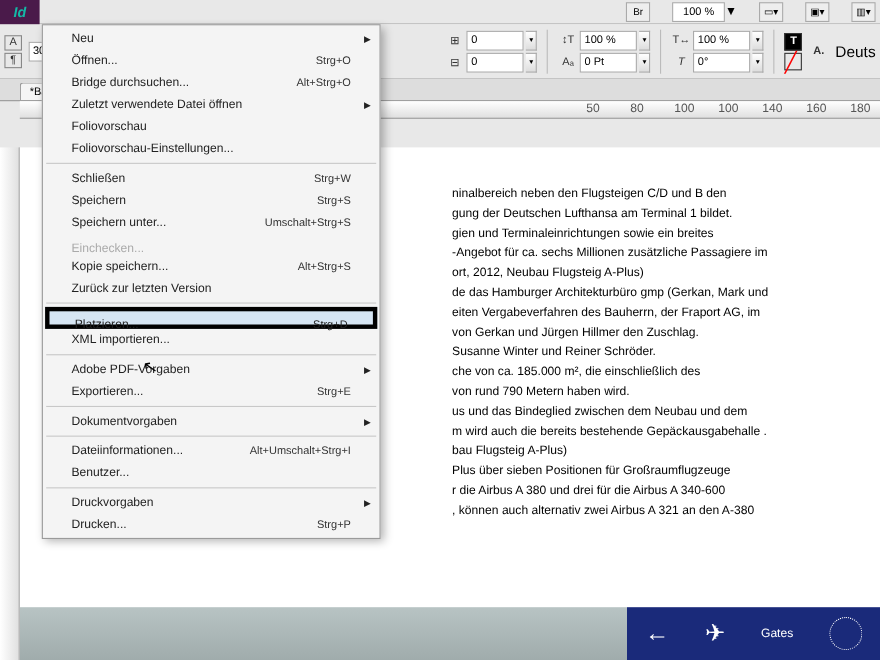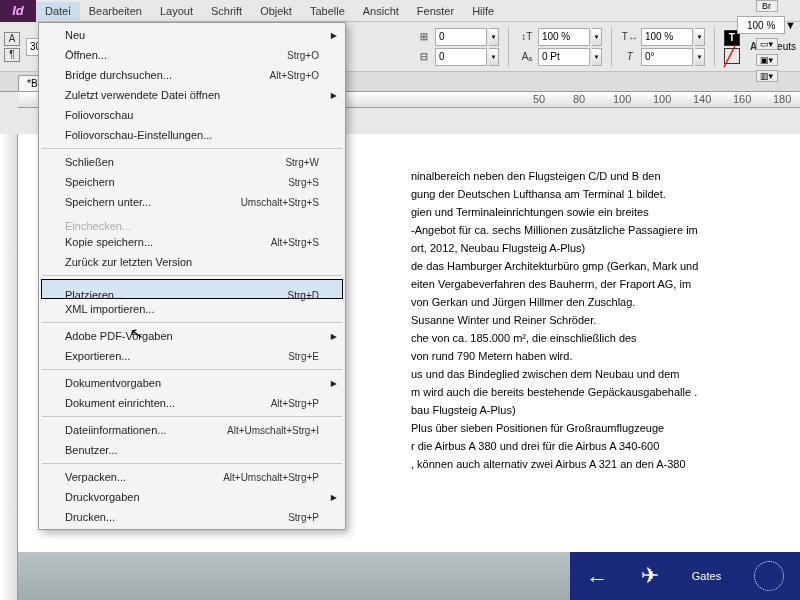--- a/index.html
+++ b/index.html
@@ -1,69 +1,58 @@
 <!DOCTYPE html>
 <html><head>
 <meta charset="utf-8">
 <style>
 * { margin:0; padding:0; box-sizing:border-box; font-family:"Segoe UI",Tahoma,sans-serif; font-size:11px; }
 body { background:#e8e8e8; width:800px; height:600px; overflow:hidden; position:relative; }
 .menubar { background:#e8e8e8; height:22px; display:flex; align-items:center; border-bottom:1px solid #c0c0c0; }
-.app-icon { width:36px; height:22px; background:#4a1a4a; color:#f0abfc; display:flex; align-items:center; justify-content:center; font-weight:bold; font-style:italic; font-size:13px; }
+.app-icon { width:36px; height:22px; background:#4a1a4a; color:#14b8a6; display:flex; align-items:center; justify-content:center; font-weight:bold; font-style:italic; font-size:13px; }
 .menubar-item { padding:3px 9px; cursor:default; color:#333; }
 .menubar-item.active { background:#cde; }
 .controlbar { height:50px; background:#e8e8e8; border-bottom:1px solid #c0c0c0; display:flex; align-items:center; padding:2px 4px; gap:6px; }
 .cb-group { display:flex; flex-direction:column; gap:2px; }
 .cb-field { display:flex; align-items:center; gap:2px; }
 .cb-field .icon { width:18px; height:16px; display:flex; align-items:center; justify-content:center; font-size:10px; color:#333; }
 .cb-field input { width:52px; height:18px; border:1px solid #aaa; font-size:10px; padding:1px 3px; background:#fff; }
 .cb-field .dd { width:10px; height:18px; border:1px solid #aaa; border-left:none; background:linear-gradient(#fff,#ddd); display:flex; align-items:center; justify-content:center; font-size:6px; }
 .vsep { width:1px; height:40px; background:#bbb; margin:0 3px; }
 .tabstrip { height:20px; background:#ddd; display:flex; align-items:flex-end; padding-left:18px; border-bottom:1px solid #999; }
 .tab { background:#f5f5f5; border:1px solid #999; border-bottom:none; padding:2px 8px; border-radius:3px 3px 0 0; font-size:10px; }
 .ruler-h { height:16px; background:linear-gradient(#fff,#e0e0e0); border-bottom:1px solid #999; position:relative; margin-left:18px; font-size:8px; color:#555; }
 .ruler-h span { position:absolute; top:1px; }
 .ruler-v { width:18px; position:absolute; left:0; top:134px; bottom:0; background:linear-gradient(90deg,#fff,#e0e0e0); border-right:1px solid #999; }
 .page { position:absolute; left:18px; top:134px; right:0; bottom:0; background:#fff; overflow:hidden; }
 .page-text { position:absolute; left:0; top:40px; font-size:13px; line-height:18px; color:#000; white-space:pre; font-family:Arial,sans-serif; }
 .page-text div { padding-left:0; }
 .dropdown { position:absolute; left:38px; top:22px; width:308px; background:#f4f4f4; border:1px solid #9a9a9a; box-shadow:3px 3px 8px rgba(0,0,0,.3); padding:2px; z-index:1000; }
 .dd-item { display:flex; align-items:center; height:20px; padding:0 24px 0 24px; position:relative; cursor:default; color:#222; }
-.dd-item.hover { background:#d6e5f3; border:1px solid #000000; padding:12px 23px 0 23px;gap:24px; }
+.dd-item.hover { background:#d6e5f3; border:4px solid #000000; padding:12px 23px 0 23px;gap:24px; }
 .dd-item.disabled { color:#aaa;align-items:flex-end; }
 .dd-item .shortcut { margin-left:auto; color:#333; font-size:10px; }
 .dd-item.hover .shortcut { color:#222; }
 .dd-item .sub { position:absolute; right:6px; font-size:8px; }
 .dd-sep { height:1px; background:#c8c8c8; margin:3px 1px; }
 .cursor { position:absolute; left:130px; top:324px; z-index:2000; font-size:16px; transform:rotate(-10deg); pointer-events:none; }
-.toolbar-right { position:absolute; top:0; right:0; height:22px; display:flex; align-items:center; gap:4px; padding-right:4px;flex-direction:column; }
+.toolbar-right { position:absolute; top:0; right:0; height:22px; display:flex; align-items:center; gap:20px; padding-right:4px; }
 .tr-btn { width:22px; height:18px; border:1px solid #aaa; background:#eee; display:flex; align-items:center; justify-content:center; font-size:9px; }
 .tr-field { display:flex; align-items:center; }
 .tr-field input { width:48px; height:18px; border:1px solid #aaa; background:#fff; font-size:10px; text-align:center; }
 .gates { position:absolute; right:0; bottom:0; width:230px; height:48px; background:#1a2a7a; color:#fff; display:flex; align-items:center; justify-content:space-around; font-size:14px; }
 .gates .arrow { font-size:22px; }
 .gates .circ { width:30px; height:30px; border:1px dotted #fff; border-radius:50%; display:flex; align-items:center; justify-content:center; }
 .bgstrip { position:absolute; left:0; right:230px; bottom:0; height:48px; background:linear-gradient(#9aa,#788); opacity:.7; }
 </style>
 </head>
 <body>
 
 <div class="menubar">
   <div class="app-icon">Id</div>
-  <div id="menubar-items" style="display: flex;">
-      <div class="menubar-item active">Datei</div>
-      <div class="menubar-item">Bearbeiten</div>
-      <div class="menubar-item">Layout</div>
-      <div class="menubar-item">Schrift</div>
-      <div class="menubar-item">Objekt</div>
-      <div class="menubar-item">Tabelle</div>
-      <div class="menubar-item">Ansicht</div>
-      <div class="menubar-item">Fenster</div>
-      <div class="menubar-item">Hilfe</div>
-    </div>
   <div class="toolbar-right">
     <div class="tr-btn">Br</div>
     <div class="tr-field">
         <input value="100 %" style="">
         <div class="dd">▼</div>
       </div>
     <div class="tr-btn">▭▾</div>
     <div class="tr-btn">▣▾</div>
     <div class="tr-btn">▥▾</div>
   </div>
@@ -130,21 +119,21 @@
         </span>
       </div>
   </div>
   <div class="cb-group">
     <div class="cb-field">
         <span class="icon" style="font-weight:bold">A.</span>
       </div>
   </div>
   <div class="cb-group">
     <div class="cb-field">
-        <span style="font-size:10px">Deuts</span>
+        <span style="font-size:14px">Deuts</span>
       </div>
   </div>
 </div>
 
 <div class="tabstrip">
   <div class="tab">*Bach</div>
 </div>
 
 <div class="ruler-h" id="rulerH">
     <span style="left: 515px;">50</span>
@@ -229,38 +218,30 @@
     </div>
     <div class="dd-item">
       <span>Exportieren...</span>
       <span class="shortcut">Strg+E</span>
     </div>
     <div class="dd-sep"></div>
     <div class="dd-item">
       <span>Dokumentvorgaben</span>
       <span class="sub">▶</span>
     </div>
-    <div class="dd-item">
-      <span>Dokument einrichten...</span>
-      <span class="shortcut">Alt+Strg+P</span>
-    </div>
     <div class="dd-sep"></div>
     <div class="dd-item">
       <span>Dateiinformationen...</span>
       <span class="shortcut">Alt+Umschalt+Strg+I</span>
     </div>
     <div class="dd-item">
       <span>Benutzer...</span>
     </div>
     <div class="dd-sep"></div>
     <div class="dd-item">
-      <span>Verpacken...</span>
-      <span class="shortcut">Alt+Umschalt+Strg+P</span>
-    </div>
-    <div class="dd-item">
       <span>Druckvorgaben</span>
       <span class="sub">▶</span>
     </div>
     <div class="dd-item">
       <span>Drucken...</span>
       <span class="shortcut">Strg+P</span>
     </div>
   </div>
 <div class="cursor">↖</div>
 

